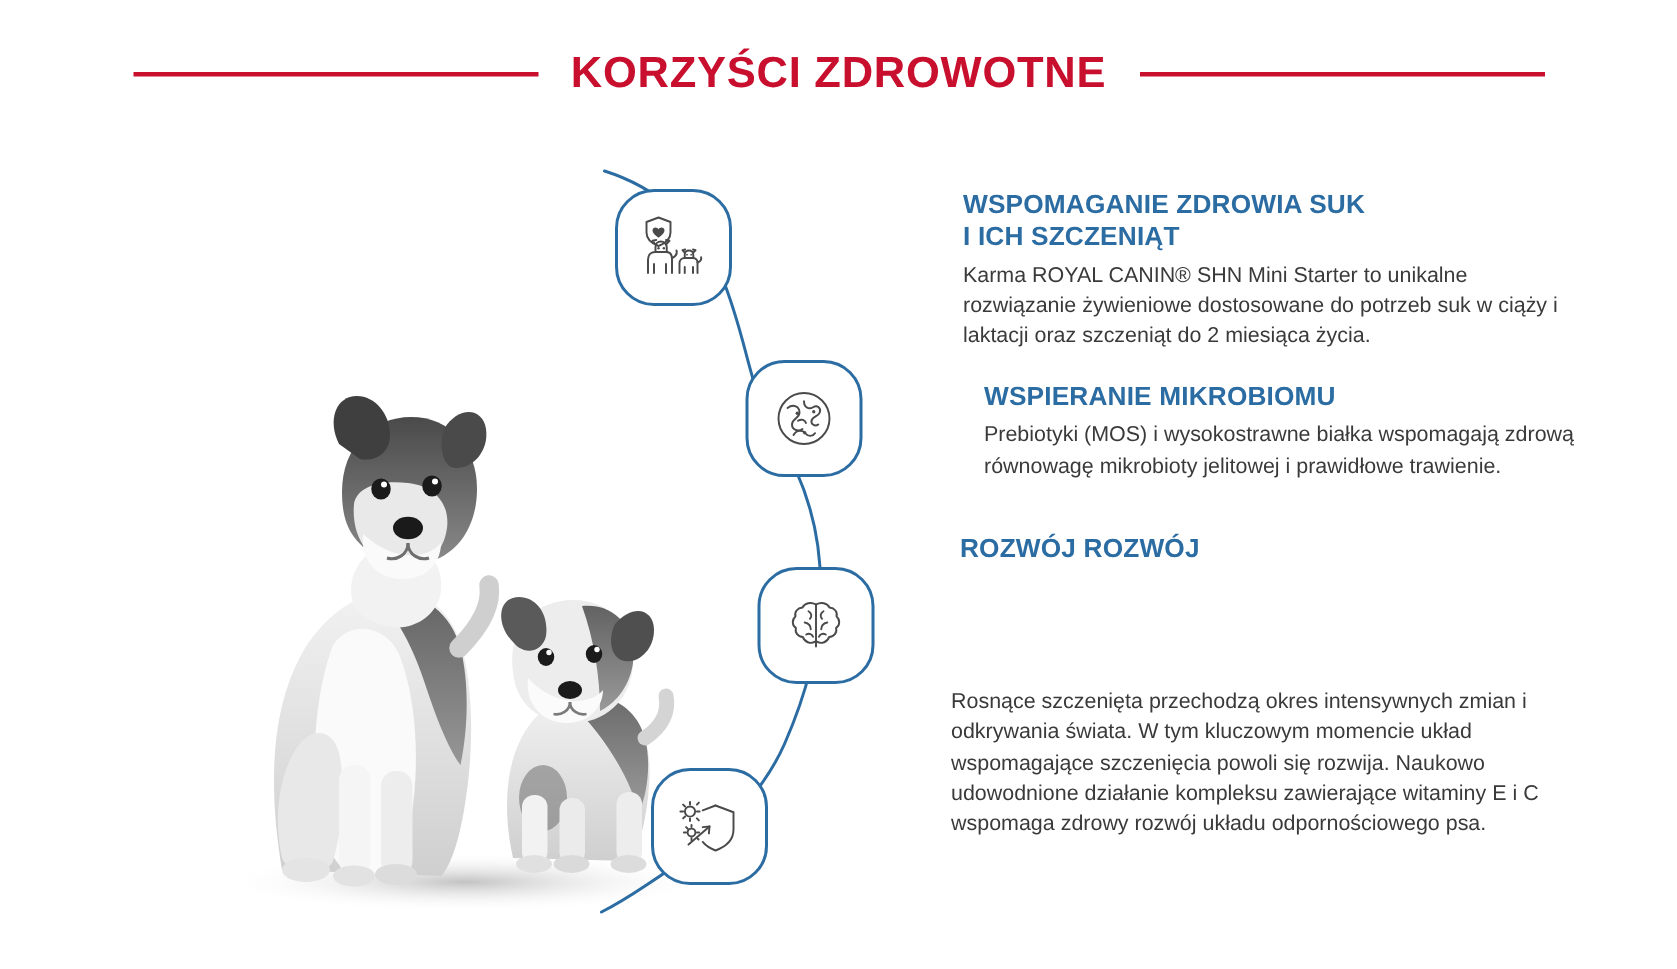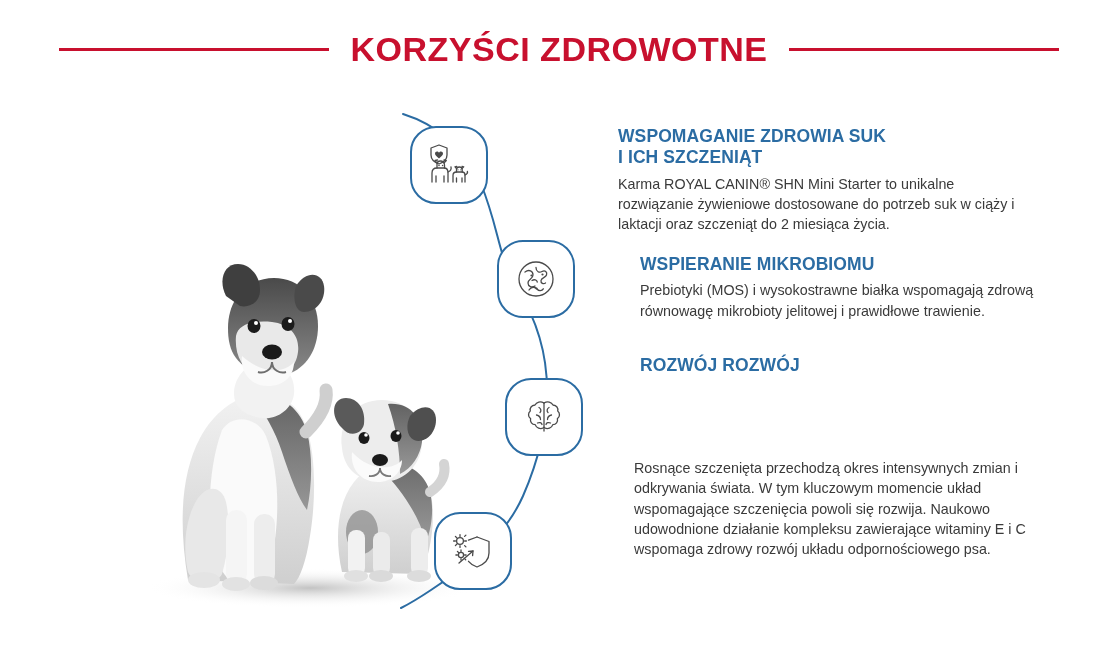--- a/index.html
+++ b/index.html
@@ -28,21 +28,21 @@
     justify-content: center;
   }
   .header .rule {
     height: 3px;
     background: #c8102e;
     flex: 0 0 auto;
   }
   .header .rule.left { width: 270px; margin-right: 22px; }
   .header .rule.right { width: 270px; margin-left: 22px; }
   .header .title {
-    font-size: 34px;
+    font-size: 29px;
     font-weight: bold;
     letter-spacing: 0.5px;
     color: #c8102e;
     white-space: nowrap;
     text-transform: uppercase;
   }
 
   
   .photo {
     position: absolute;
@@ -92,22 +92,22 @@
     line-height: 1.22;
     letter-spacing: 0.1px;
   }
   .block p {
     margin: 0;
     font-size: 14.3px;
     line-height: 1.42;
     color: #3a3a3a;
   }
 
-  .block-1 { left: 618px; top: 126px; width: 400px; }
-  .block-2 { left: 640px; top: 254px; width: 395px; }
+  .block-1 { left: 642px; top: 126px; width: 400px; }
+  .block-2 { left: 656px; top: 254px; width: 395px; }
   .block-3 { left: 640px; top: 355px; width: 395px; }
   .block-4 { left: 634px; top: 458px; width: 400px; }
 </style>
 </head>
 <body>
 
 <div class="header">
   <div class="rule left"></div>
   <div class="title">KORZYŚCI ZDROWOTNE</div>
   <div class="rule right"></div>

